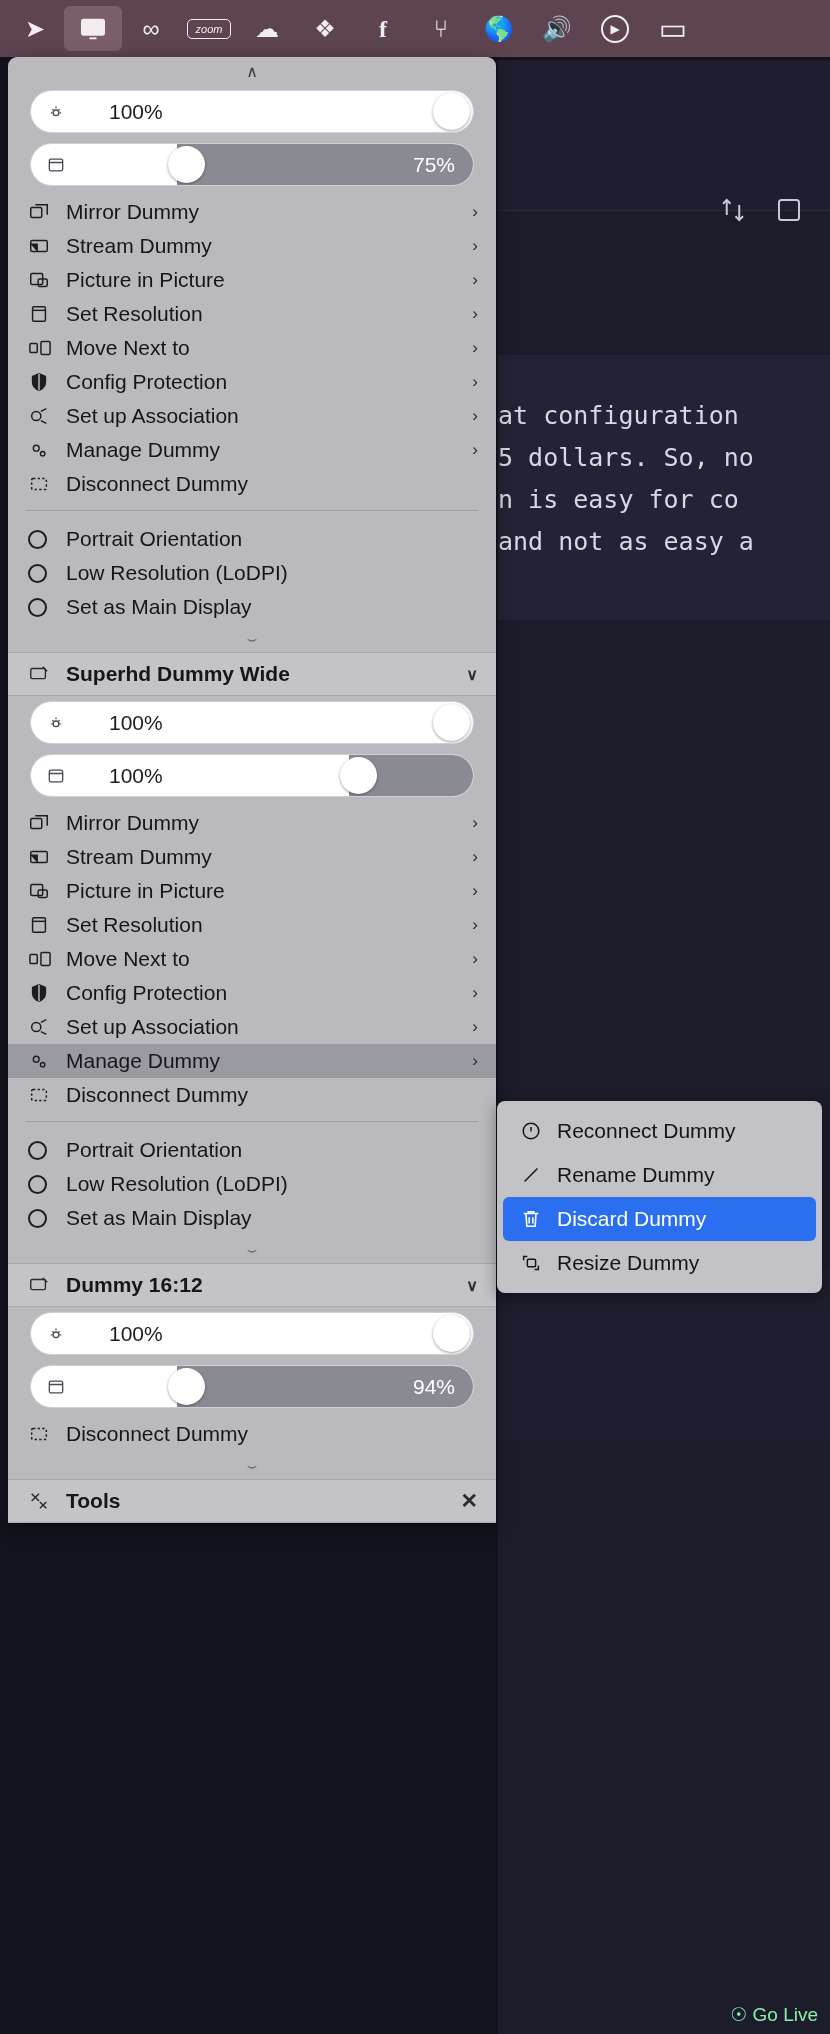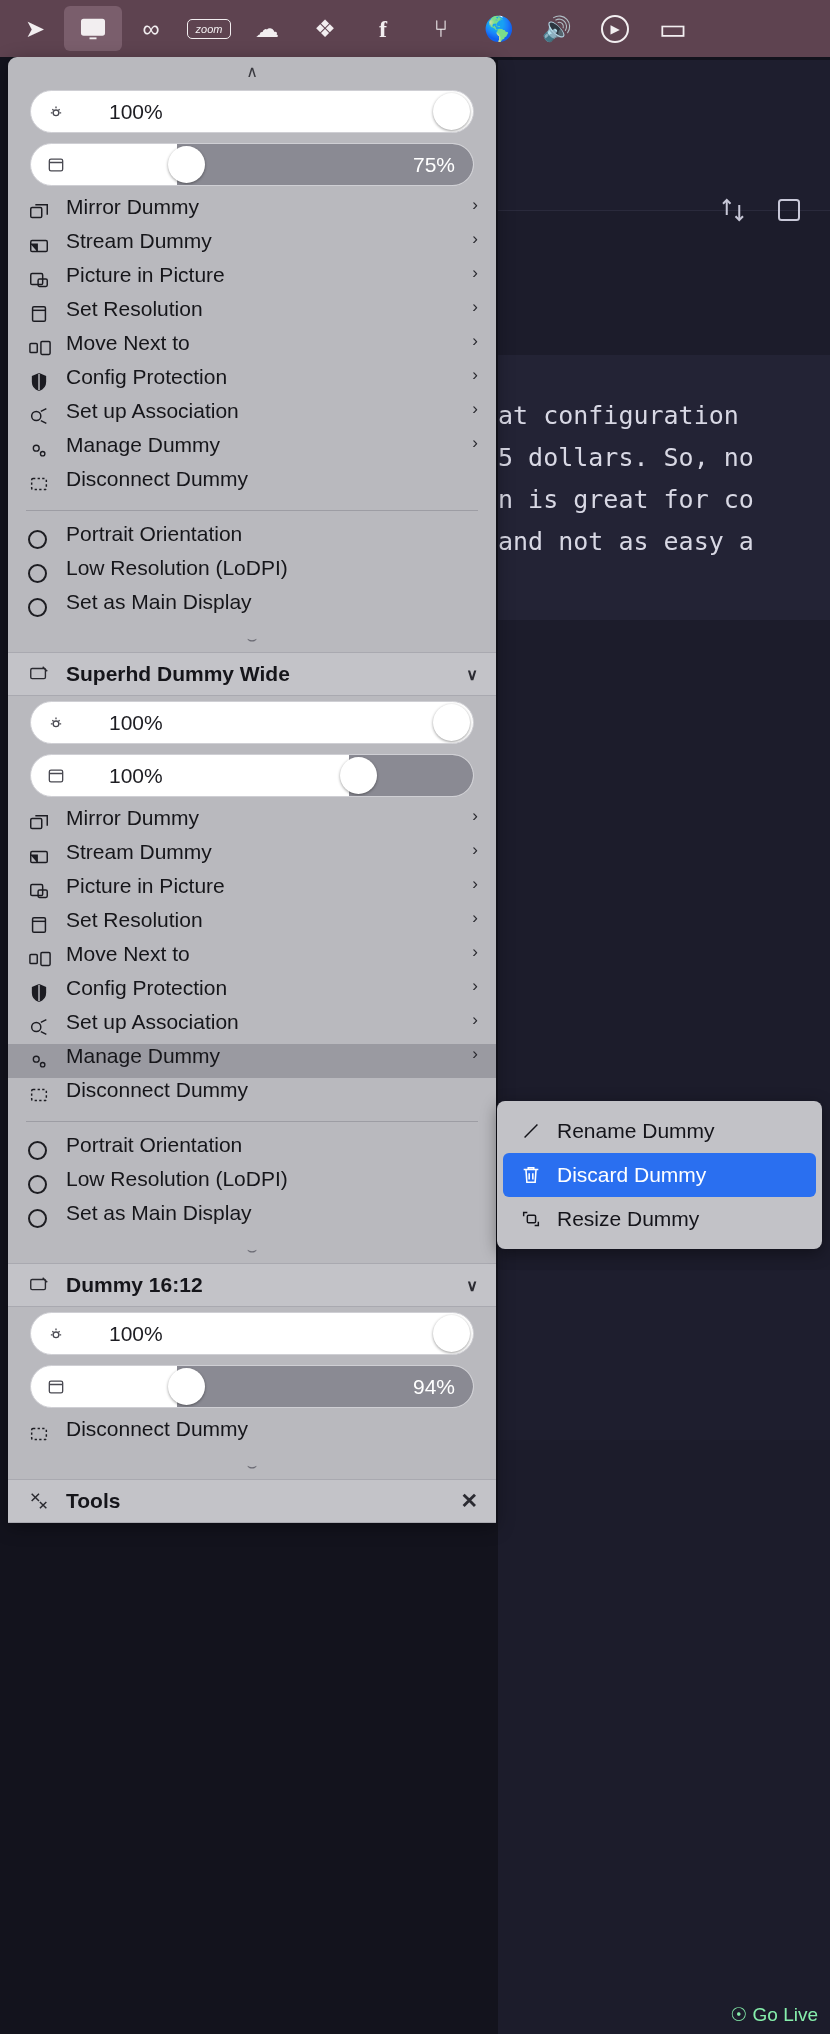--- a/index.html
+++ b/index.html
@@ -186,20 +186,21 @@
     background: #ffffff;
     box-shadow: 0 1px 3px rgba(0,0,0,0.4);
     top: 2px;
   }
 
   
   .menu-list { padding: 4px 0 2px 0; }
   .mrow {
     height: 34px;
     display: flex;
+    align-items: center;
     padding: 0 18px 0 20px;
     font-size: 21px;
     color: #16161a;
     position: relative;
   }
   .mrow .mi {
     width: 30px;
     display: flex;
     align-items: center;
     justify-content: flex-start;
@@ -302,21 +303,21 @@
     </span>
     <span>
       <svg width="30" height="30" viewBox="0 0 24 24" fill="none" stroke="#c8c8d8" stroke-width="1.6">
         <rect x="4" y="4" width="16" height="16" rx="2"></rect>
       </svg>
     </span>
   </div>
   <div class="bg-codeblock"></div>
   <div class="bg-code"><span>at configuration</span>
 <span>5 dollars. So, no</span>
-<span>n is great for co</span>
+<span>n is easy for co</span>
 <span>and not as easy a</span></div>
   <div class="bg-lower"></div>
   <div class="bg-golive">☉ <span>Go Live</span></div>
 </div>
 
 <div class="menubar">
   <div class="mb-item">
       <span class="mb-glyph">➤</span>
     </div>
   <div class="mb-item active">
@@ -724,20 +725,29 @@
       </span>
     <span class="hlabel">Tools</span>
     <span class="hclose">✕</span>
   </div>
 </div>
 
 <div class="submenu">
   <div class="srow">
     <span class="si">
         <svg width="22" height="22" viewBox="0 0 24 24" stroke="#14141a" stroke-width="1.6" fill="none">
+          <circle cx="12" cy="12" r="8.5"></circle>
+          <path d="M12 7.5v5M12 16h.01"></path>
+        </svg>
+      </span>
+    <span class="slabel">Reconnect Dummy</span>
+  </div>
+  <div class="srow">
+    <span class="si">
+        <svg width="22" height="22" viewBox="0 0 24 24" stroke="#14141a" stroke-width="1.6" fill="none">
           <path d="M5 19L19 5"></path>
         </svg>
       </span>
     <span class="slabel">Rename Dummy</span>
   </div>
   <div class="srow hl">
     <span class="si">
         <svg width="22" height="22" viewBox="0 0 24 24" stroke="#ffffff" stroke-width="1.7" fill="none">
           <path d="M4 6h16M9 6V4h6v2M6.5 6l1 14h9l1-14"></path>
           <path d="M10 10v7M14 10v7"></path>

